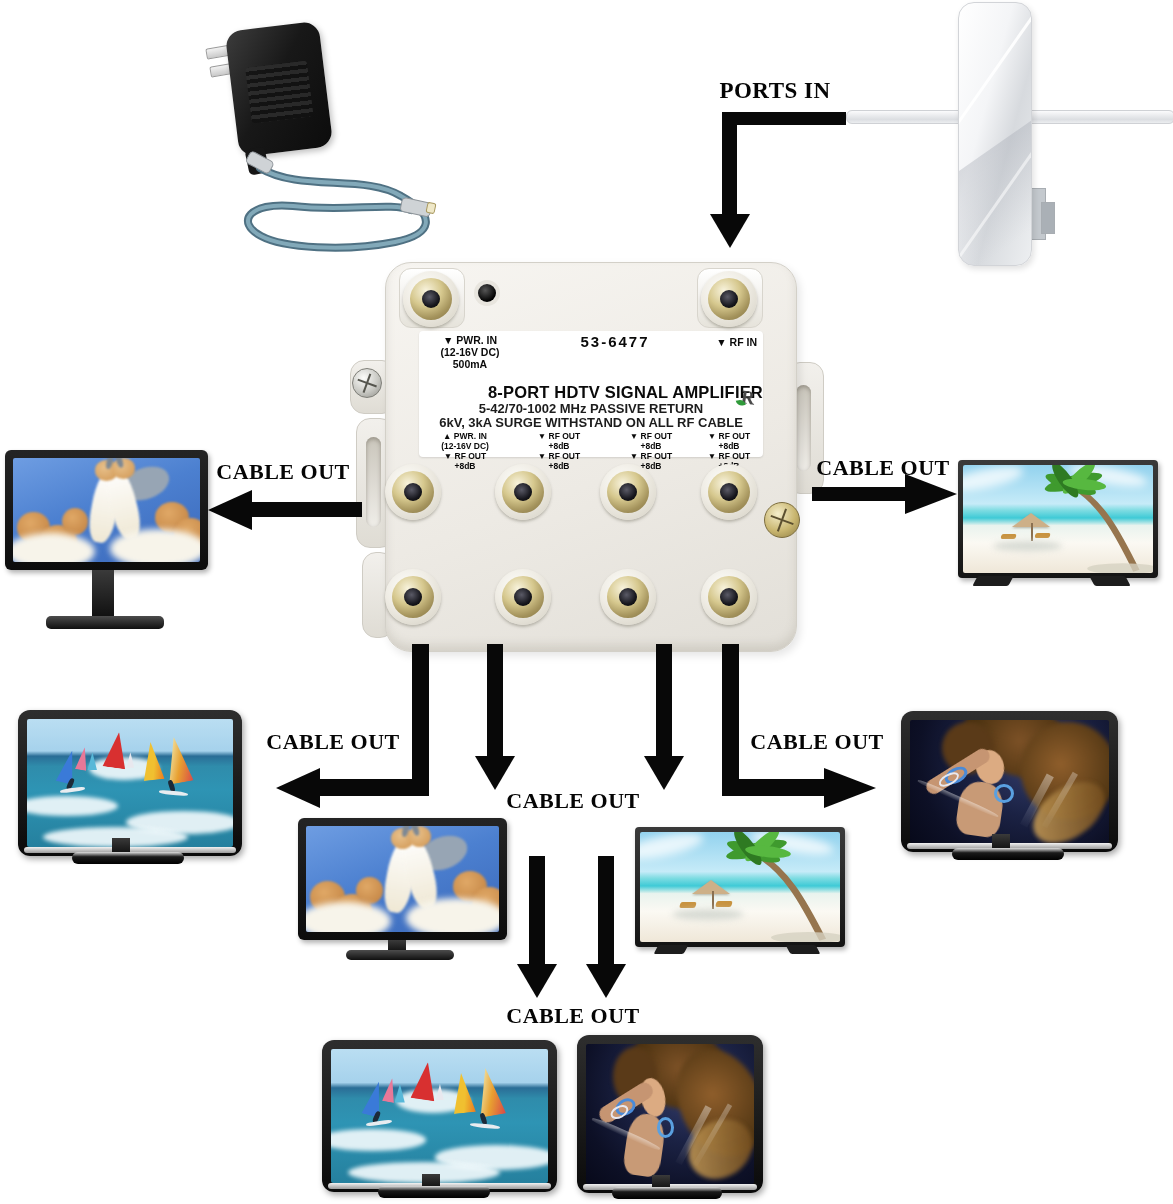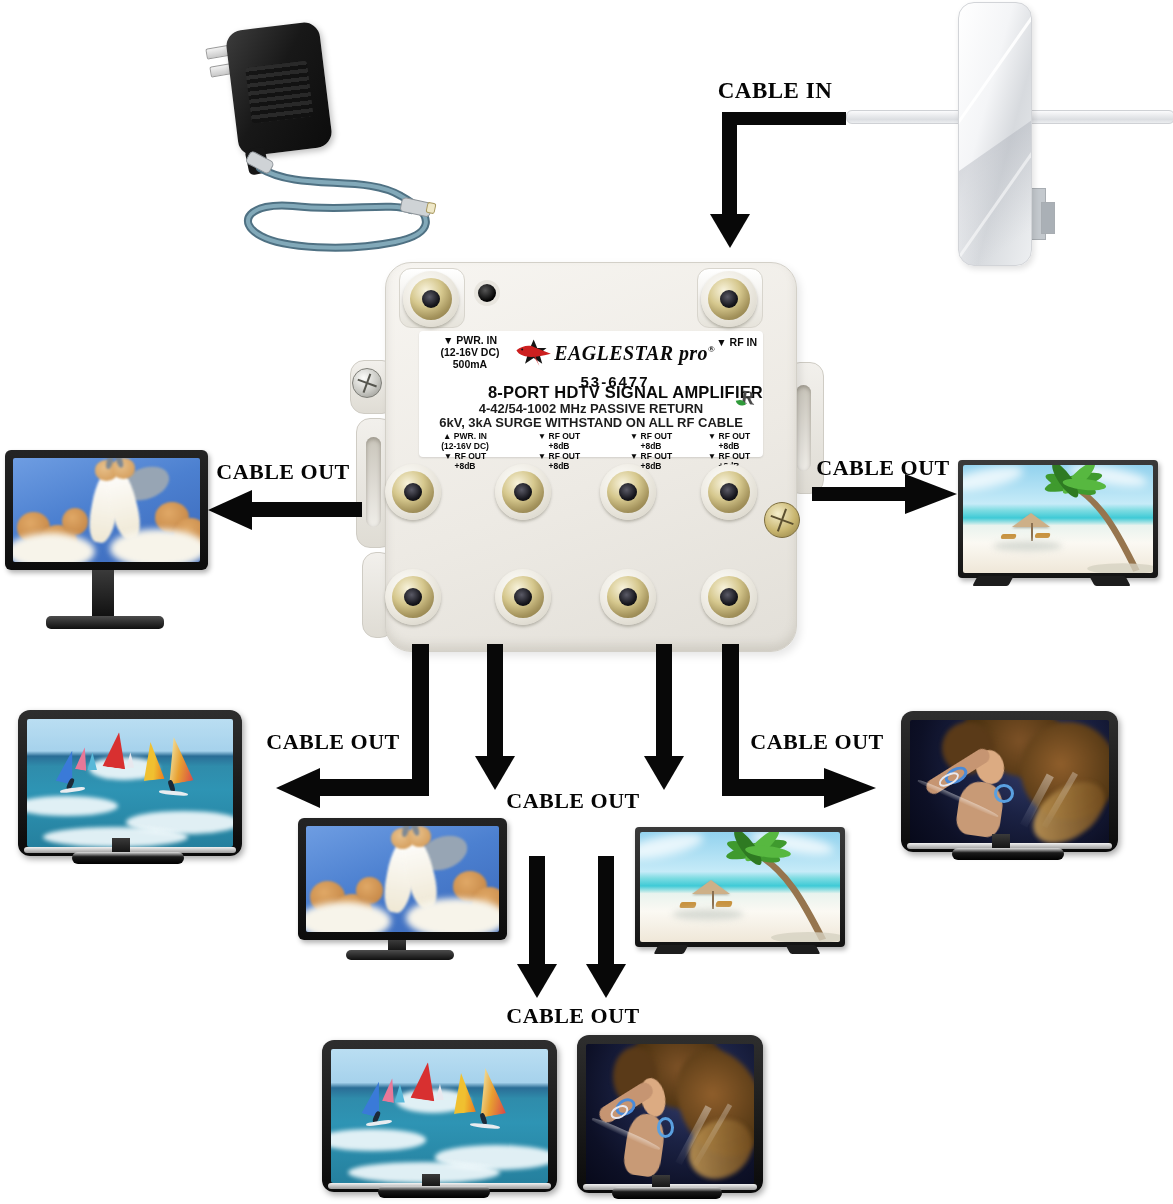--- a/index.html
+++ b/index.html
@@ -164,21 +164,21 @@
     <div class="ant-bracket" style="left:1028px;top:188px;width:16px;height:50px;"></div>
     <div class="ant-bracket" style="left:1041px;top:202px;width:12px;height:30px;background:#aab0b6;"></div>
     <div id="ant-rod"></div>
     <div id="ant-blade">
       <div class="ant-sheen" style="left:-40px;top:60px;"></div>
       <div class="ant-shade" style="left:-60px;top:150px;"></div>
       <div class="ant-sheen" style="left:-50px;top:210px;opacity:.6;"></div>
     </div>
   </div>
 
-  <div class="flow-label" style="left:700px;top:78px;width:150px;">CABLE IN</div>
+  <div class="flow-label" style="left:700px;top:78px;width:150px;">PORTS IN</div>
   <div>
     <div class="bar" style="left:722px;top:112px;width:124px;height:13px;"></div>
     <div class="bar" style="left:722px;top:112px;width:15px;height:104px;"></div>
     <div class="tri tri-down" style="left:710px;top:214px;"></div>
   </div>
 
   <div>
     <div class="amp-tab" style="left:350px;top:360px;width:44px;height:52px;"></div>
     <div class="amp-tab" style="left:356px;top:418px;width:36px;height:128px;">
       <div class="amp-slot" style="left:9px;top:18px;width:15px;height:90px;"></div>
@@ -204,33 +204,24 @@
     <div id="amp-hole"></div>
 
     <div id="amp-label">
       <div id="lbl-pwr">
         <span>▼ PWR. IN</span><br>
         <span>(12-16V DC)</span><br>
         <span>500mA</span>
       </div>
       <div id="lbl-rfin">▼ RF IN</div>
       <div id="lbl-brand">
-        <div class="brand-row">
-          <svg width="52" height="40" viewBox="0 0 52 40" style="margin-right:2px;">
-            <path d="M26,1 L31,13 L44,13 L34,21 L38,35 L26,27 L14,35 L18,21 L8,13 L21,13 Z" fill="#141414"></path>
-            <path d="M2,16 C10,10 20,8 27,12 L50,21 C36,25 20,27 12,24 C7,22 3,19 2,16 Z" fill="#cc1f1f"></path>
-            <path d="M24,20 L34,38 L28,24 Z" fill="#cc1f1f"></path>
-            <circle cx="10" cy="15" r="1.4" fill="#141414"></circle>
-          </svg>
-          <span id="brand-text"><span>EAGLESTAR pro</span><span id="brand-reg">®</span></span>
-        </div>
         <div id="lbl-model">53-6477</div>
       </div>
       <div id="lbl-title">8-PORT HDTV SIGNAL AMPLIFIER</div>
-      <div id="lbl-sub1" class="lbl-sub">4-42/54-1002 MHz PASSIVE RETURN</div>
+      <div id="lbl-sub1" class="lbl-sub">5-42/70-1002 MHz PASSIVE RETURN</div>
       <div id="lbl-sub2" class="lbl-sub">6kV, 3kA SURGE WITHSTAND ON ALL RF CABLE</div>
       <div id="pcol1" class="pcol">
         <span>▲ PWR. IN</span><br>
         <span>(12-16V DC)</span><br>
         <span>▼ RF OUT</span><br>
         <span>+8dB</span>
       </div>
       <div id="pcol2" class="pcol">
         <span>▼ RF OUT</span><br><span>+8dB</span><br>
         <span>▼ RF OUT</span><br><span>+8dB</span>

